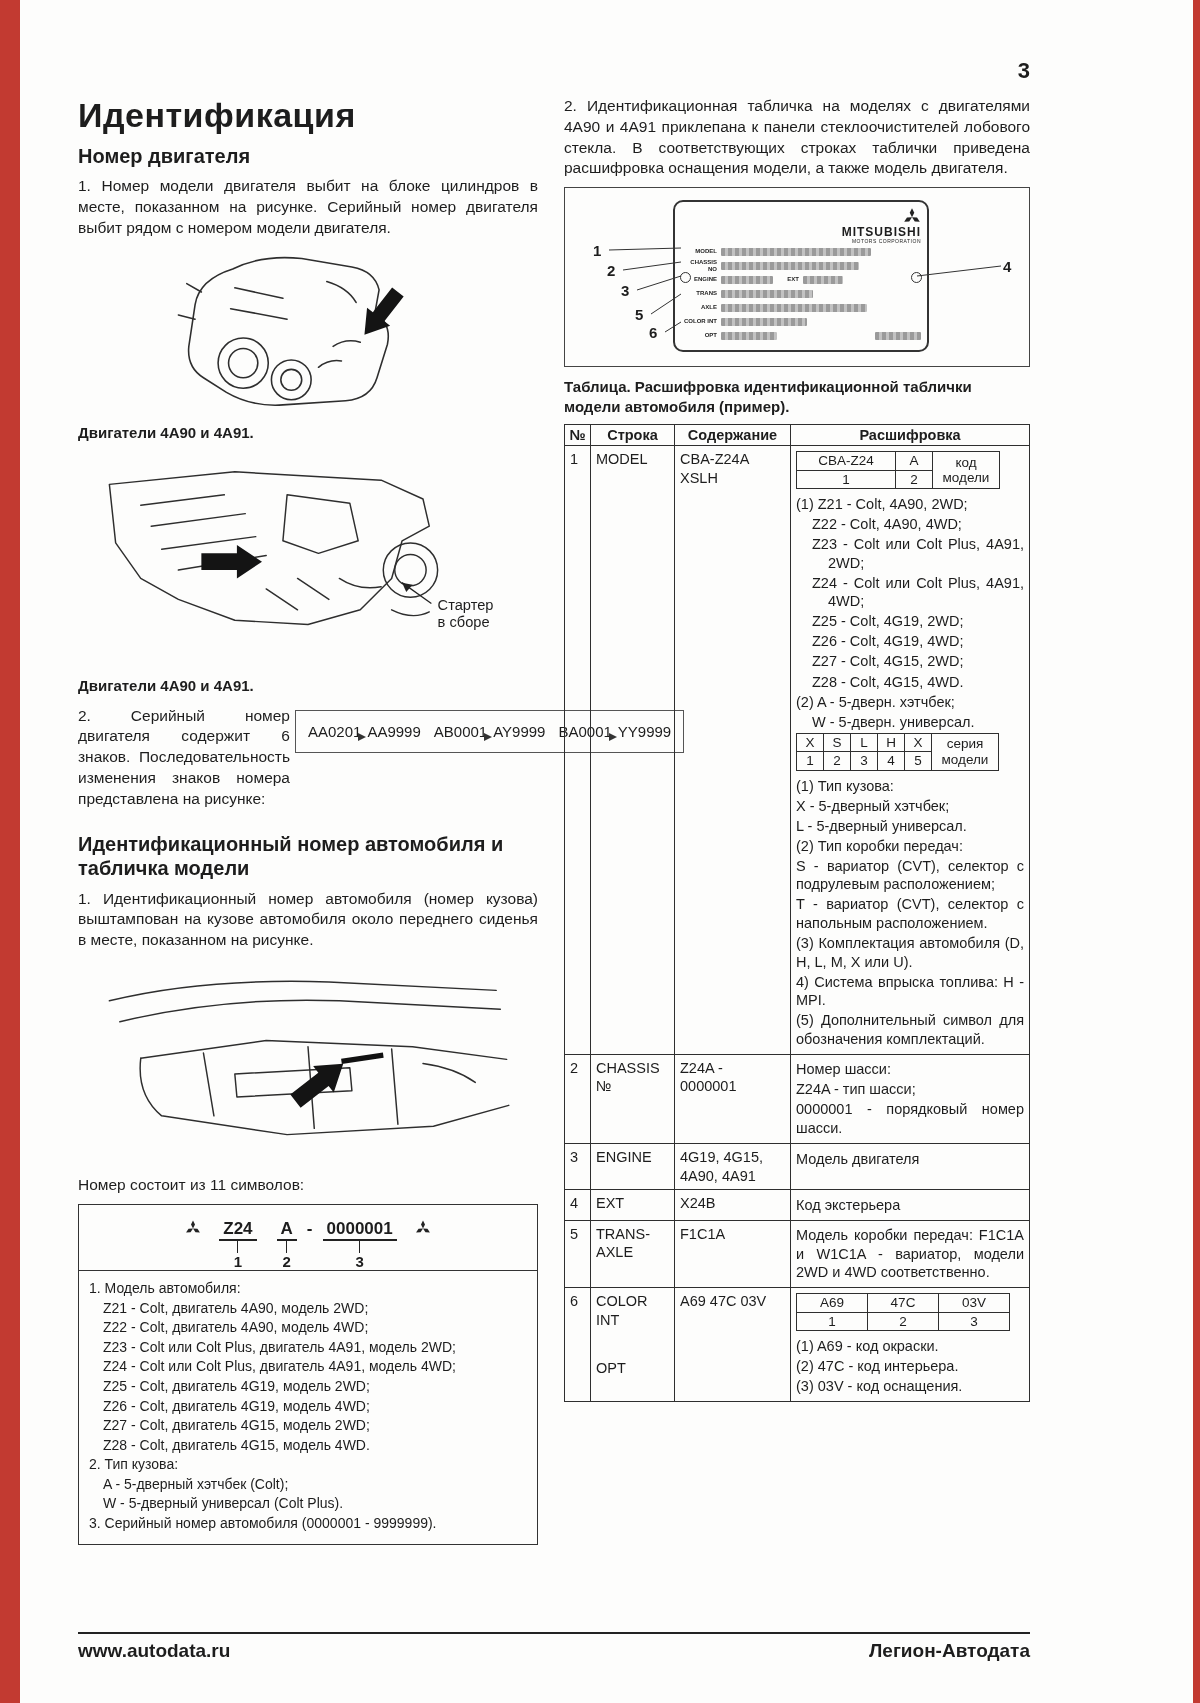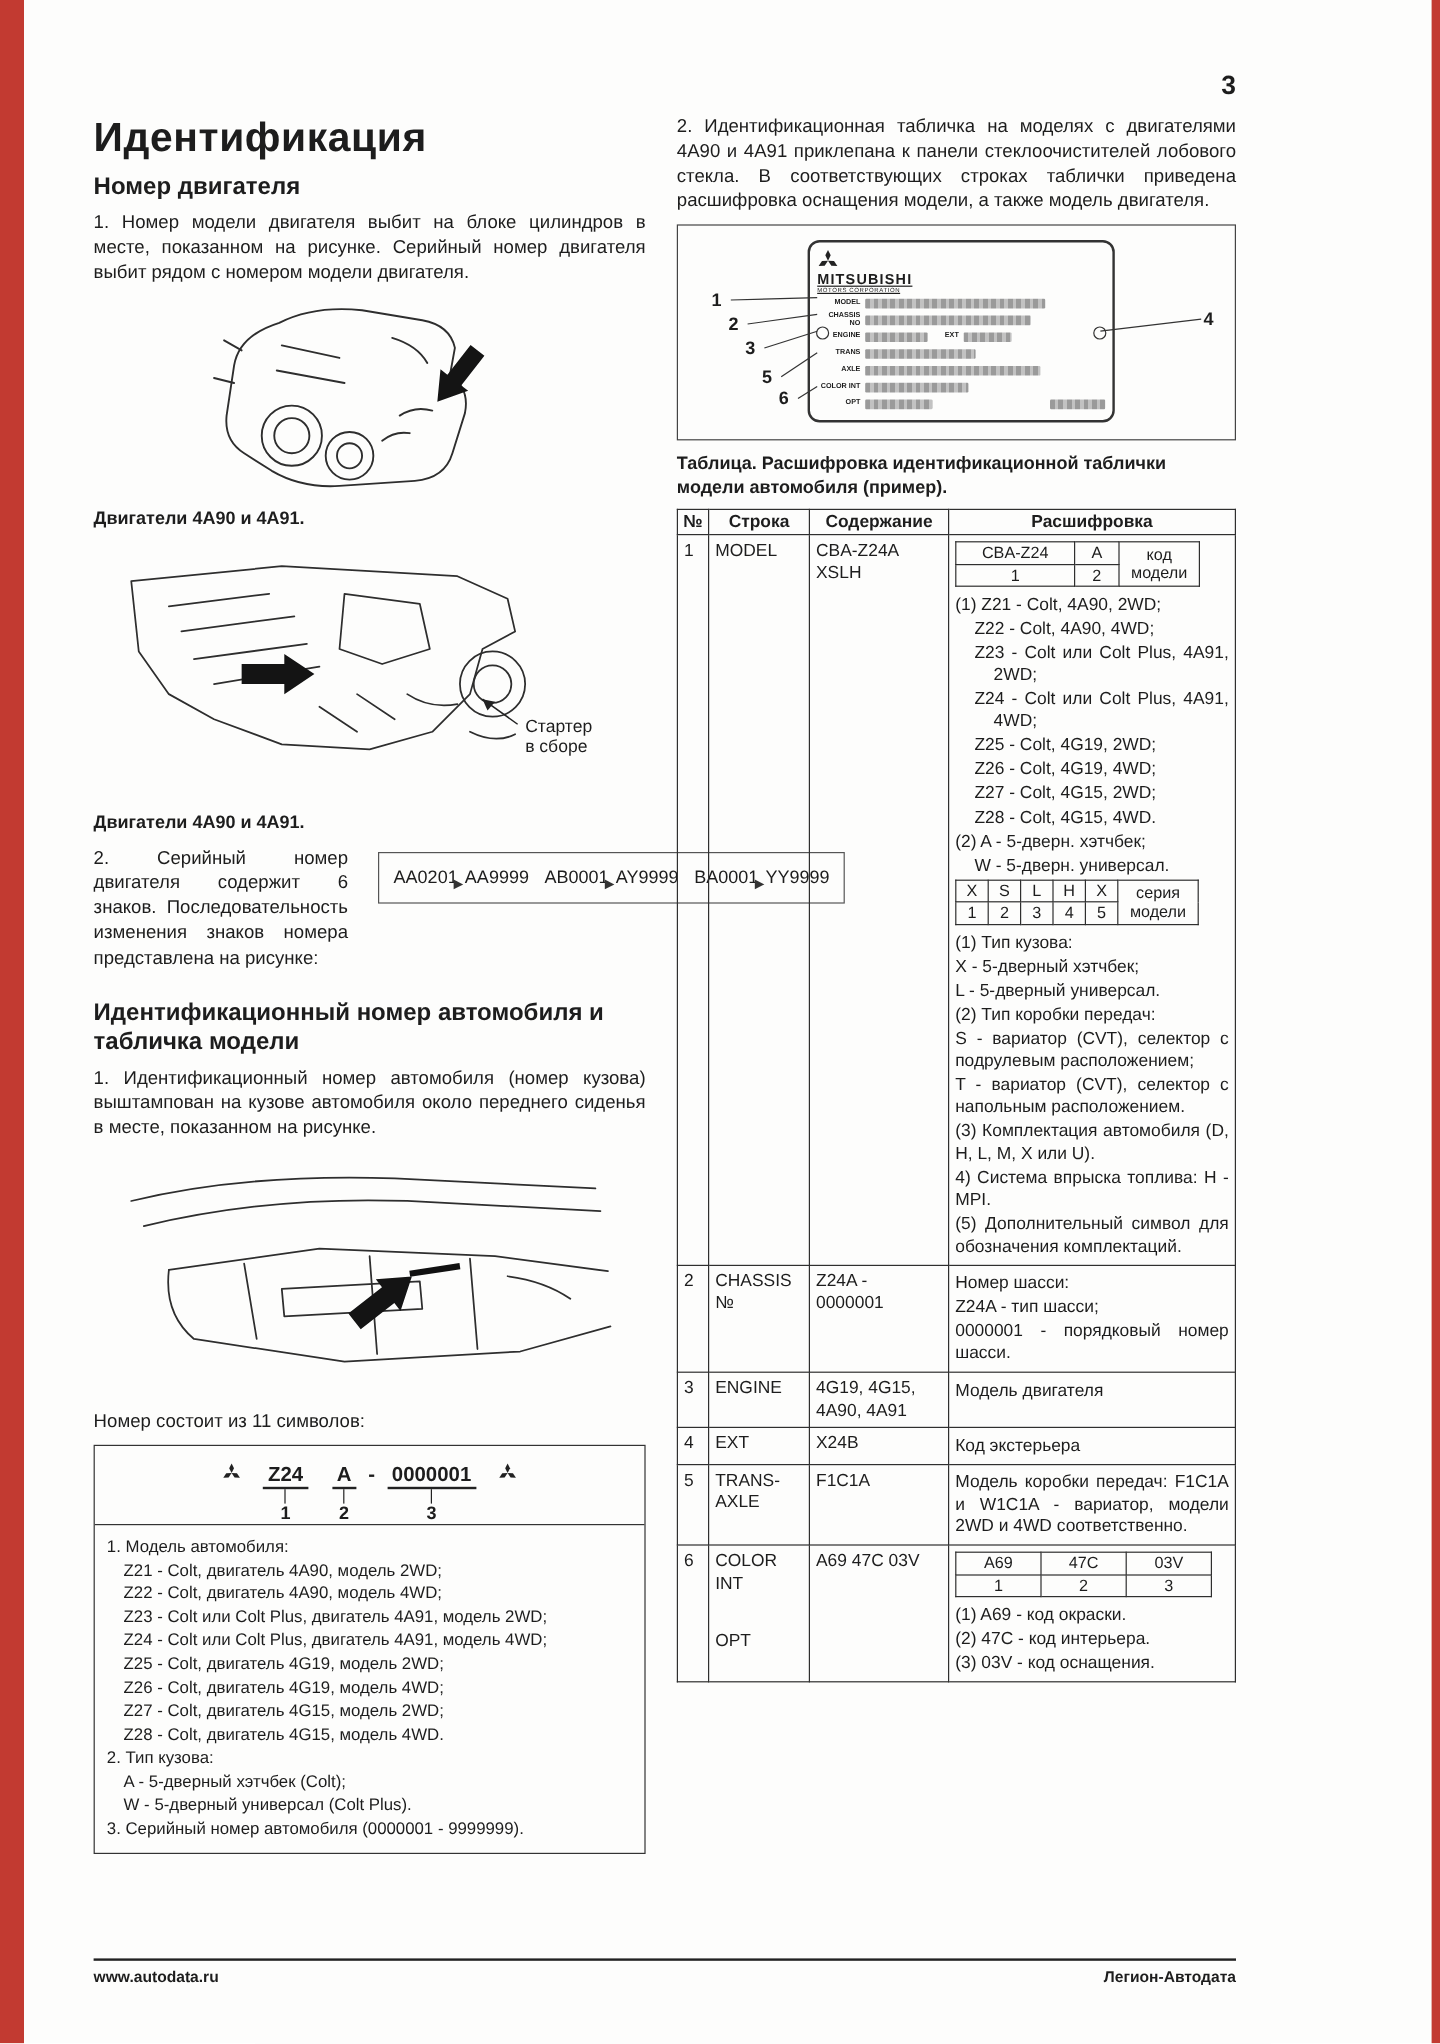--- a/index.html
+++ b/index.html
@@ -16,21 +16,21 @@
 
   .doc-title{font-size:34px;font-weight:bold;margin:0 0 10px;letter-spacing:.5px;}
   .h2{font-size:20px;font-weight:bold;margin:2px 0 8px;}
   .sec2{font-size:20px;font-weight:bold;line-height:1.18;margin:16px 0 8px;}
   .body{font-size:15.5px;line-height:1.34;text-align:justify;margin:0 0 8px;}
   .fig-caption{font-weight:bold;font-size:15px;margin:2px 0 12px;}
   .figure{margin:4px 0 2px;}
   .figsvg{width:100%;height:auto;display:block;}
   .figtext{font-family:"Liberation Sans",sans-serif;font-size:14px;fill:#1d1d1d;}
 
-  .serial-flex{display:flex;gap:25px;margin:2px 0 4px;}
+  .serial-flex{display:flex;gap:5px;margin:2px 0 4px;}
   .serial-text{width:212px;flex:none;}
   .serial-box{flex:1;border:1px solid #555;padding:12px 12px;align-self:flex-start;
               display:flex;flex-direction:row;gap:13px;margin-top:4px;}
   .s-row{display:flex;align-items:flex-end;font-size:15px;}
   .leader{flex:1;height:7px;border-bottom:2px dotted #555;margin:0 3px 3px;position:relative;}
   .leader::after{content:"";position:absolute;right:-2px;bottom:-6px;
                  border-left:8px solid #333;border-top:4px solid transparent;border-bottom:4px solid transparent;}
 
   .vin-wrap{border:1.5px solid #333;margin-top:6px;}
   .vin-top{padding:14px 8px 0;border-bottom:1.5px solid #333;display:flex;justify-content:center;align-items:flex-start;}
@@ -41,21 +41,21 @@
   .vin-dash{font-weight:bold;font-size:17px;}
   .vin-logo{margin:0 8px;}
   .vin-list{padding:8px 10px 10px;}
   .vl{font-size:14px;line-height:1.4;}
   .vl.ind{padding-left:40px;text-indent:-26px;}
 
   .plate-fig{position:relative;border:1px solid #444;height:178px;margin:4px 0 10px;}
   .callout-lines{position:absolute;left:0;top:0;width:100%;height:100%;pointer-events:none;}
   .plate{position:absolute;left:108px;top:12px;width:256px;height:152px;border:2px solid #333;border-radius:10px;
          padding:6px 6px 0;box-sizing:border-box;}
-  .plate-logo{text-align:left;line-height:1;text-decoration:underline;}
+  .plate-logo{text-align:right;line-height:1;}
   .brand{font-weight:bold;font-size:12px;letter-spacing:1px;margin-top:1px;}
   .brand-sub{font-size:5px;letter-spacing:.5px;margin-top:1px;}
   .p-row{display:flex;align-items:center;height:13px;margin-top:1px;}
   .p-lbl{font-size:6px;font-weight:bold;width:36px;flex:none;text-align:right;padding-right:4px;line-height:1.05;}
   .p-lbl.ext{width:18px;margin-left:8px;}
   .bar{display:inline-block;height:8px;border-radius:1px;
        background:repeating-linear-gradient(90deg,#9a9a9a 0 4px,#c2c2c2 4px 7px);filter:blur(.5px);}
   .rivet{position:absolute;width:9px;height:9px;border:1.5px solid #333;border-radius:50%;top:70px;}
   .rivet-l{left:5px;} .rivet-r{right:5px;}
   .co{position:absolute;font-weight:bold;font-size:15px;}
@@ -72,21 +72,21 @@
   .sub{border-collapse:collapse;margin:1px 0 6px;}
   .sub td{border:1px solid #2f2f2f;text-align:center;padding:1px 3px;font-size:13.5px;line-height:1.15;vertical-align:middle;}
   .s1 .w1{min-width:92px;} .s1 .w2{min-width:30px;}
   .sub .lbl{min-width:52px;max-width:60px;}
   .s2 td{min-width:20px;}
   .s3 td{min-width:64px;}
   .opt-label{margin-top:30px;}
 
   .footer{position:absolute;left:78px;width:952px;top:1632px;}
   .footer-line{border-top:2px solid #222;margin-bottom:6px;}
-  .footer-row{display:flex;justify-content:space-between;font-weight:bold;font-size:13px;}
+  .footer-row{display:flex;justify-content:space-between;font-weight:bold;font-size:19px;}
 </style>
 </head>
 <body>
 
 <div class="page">
   <div class="edge edge-left"></div>
   <div class="edge edge-right"></div>
   <div class="page-number">3</div>
 
   <div class="content">

